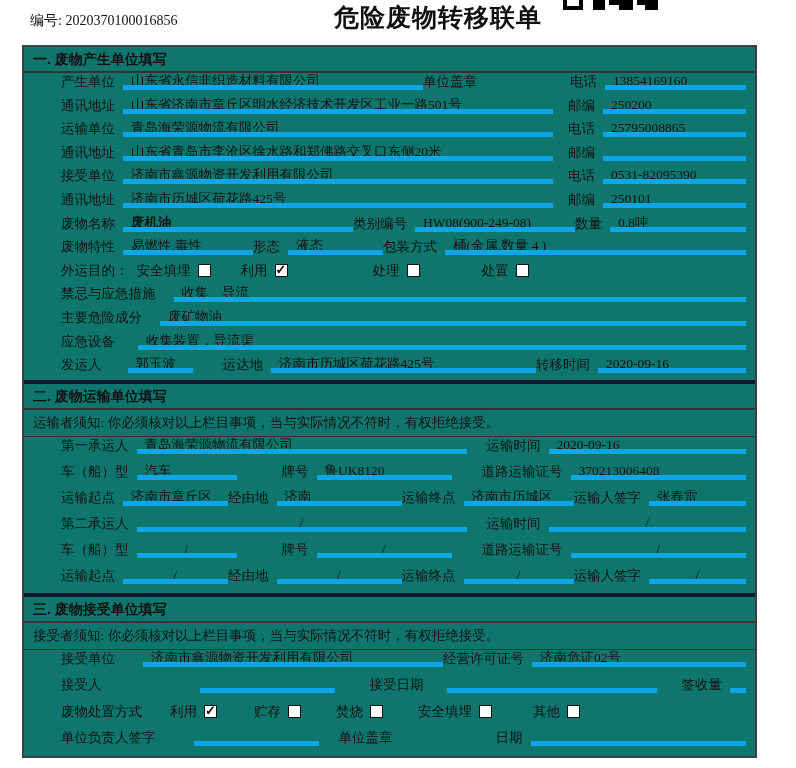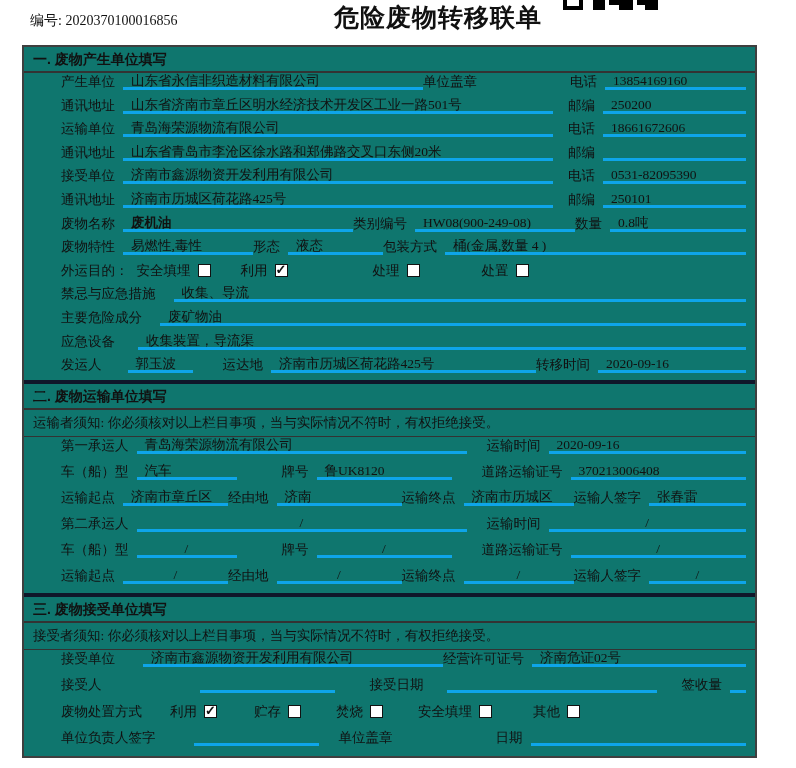--- a/index.html
+++ b/index.html
@@ -15,21 +15,21 @@
   .formtable{position:absolute;left:22px;top:45px;width:735px;border:2px solid #3f3f3f;background:#0f766e;box-sizing:border-box;}
   .sec-h{height:24px;line-height:24px;padding-left:9px;font-weight:bold;font-size:14px;
          font-family:"Liberation Sans","DejaVu Sans",sans-serif;border-bottom:2px solid #333;}
   .sec+.sec .sec-h{border-top:4px solid #0f172a;}
   .note{height:26px;display:flex;align-items:center;padding-left:9px;font-size:13.5px;border-bottom:1px solid #333;white-space:nowrap;}
   .row{display:flex;align-items:flex-start;padding:0 9px 3px 9px;box-sizing:border-box;margin-left:28px;}
   .s1 .row{height:23.6px;}
   .s2 .row{height:26px;}
   .s3 .row{height:26.5px;}
   .lb{white-space:nowrap;margin-right:8px;font-size:13.5px;line-height:17px;}
-  .fv{border-bottom:3px solid #0ea5e9;padding-left:8px;font-size:13.5px;white-space:nowrap;
+  .fv{border-bottom:5px solid #0ea5e9;padding-left:8px;font-size:13.5px;white-space:nowrap;
       height:17px;line-height:16px;box-sizing:border-box;overflow:hidden;}
   .fv.flex{flex:1 1 auto;}
   .fv.ctr{text-align:center;padding-left:0;}
   .gap{flex:0 0 auto;height:1px;}
   .cbw{display:inline-flex;align-items:center;white-space:nowrap;font-size:13.5px;line-height:17px;}
   .cbx{display:inline-block;width:11px;height:11px;border:1.5px solid #111;margin-left:7px;position:relative;background:#fff;}
   .cbx.on::after{content:"✓";position:absolute;left:0px;top:-4px;font-size:13px;font-weight:bold;color:#111;}
   .print-time{position:absolute;left:30px;top:772px;font-size:14px;white-space:nowrap;text-decoration:underline;}
 </style>
 </head>
@@ -69,21 +69,21 @@
             <span class="fv" style="width: 430px;">山东省济南市章丘区明水经济技术开发区工业一路501号</span>
             <span class="gap" style="width: 15px;"></span>
             <span class="lb">邮编</span>
             <span class="fv flex">250200</span>
           </div>
           <div class="row">
             <span class="lb">运输单位</span>
             <span class="fv" style="width: 430px;">青岛海荣源物流有限公司</span>
             <span class="gap" style="width: 15px;"></span>
             <span class="lb">电话</span>
-            <span class="fv flex">18661672606</span>
+            <span class="fv flex">25795008865</span>
           </div>
           <div class="row">
             <span class="lb">通讯地址</span>
             <span class="fv" style="width: 430px;">山东省青岛市李沧区徐水路和郑佛路交叉口东侧20米</span>
             <span class="gap" style="width: 15px;"></span>
             <span class="lb">邮编</span>
             <span class="fv flex"></span>
           </div>
           <div class="row">
             <span class="lb">接受单位</span>

